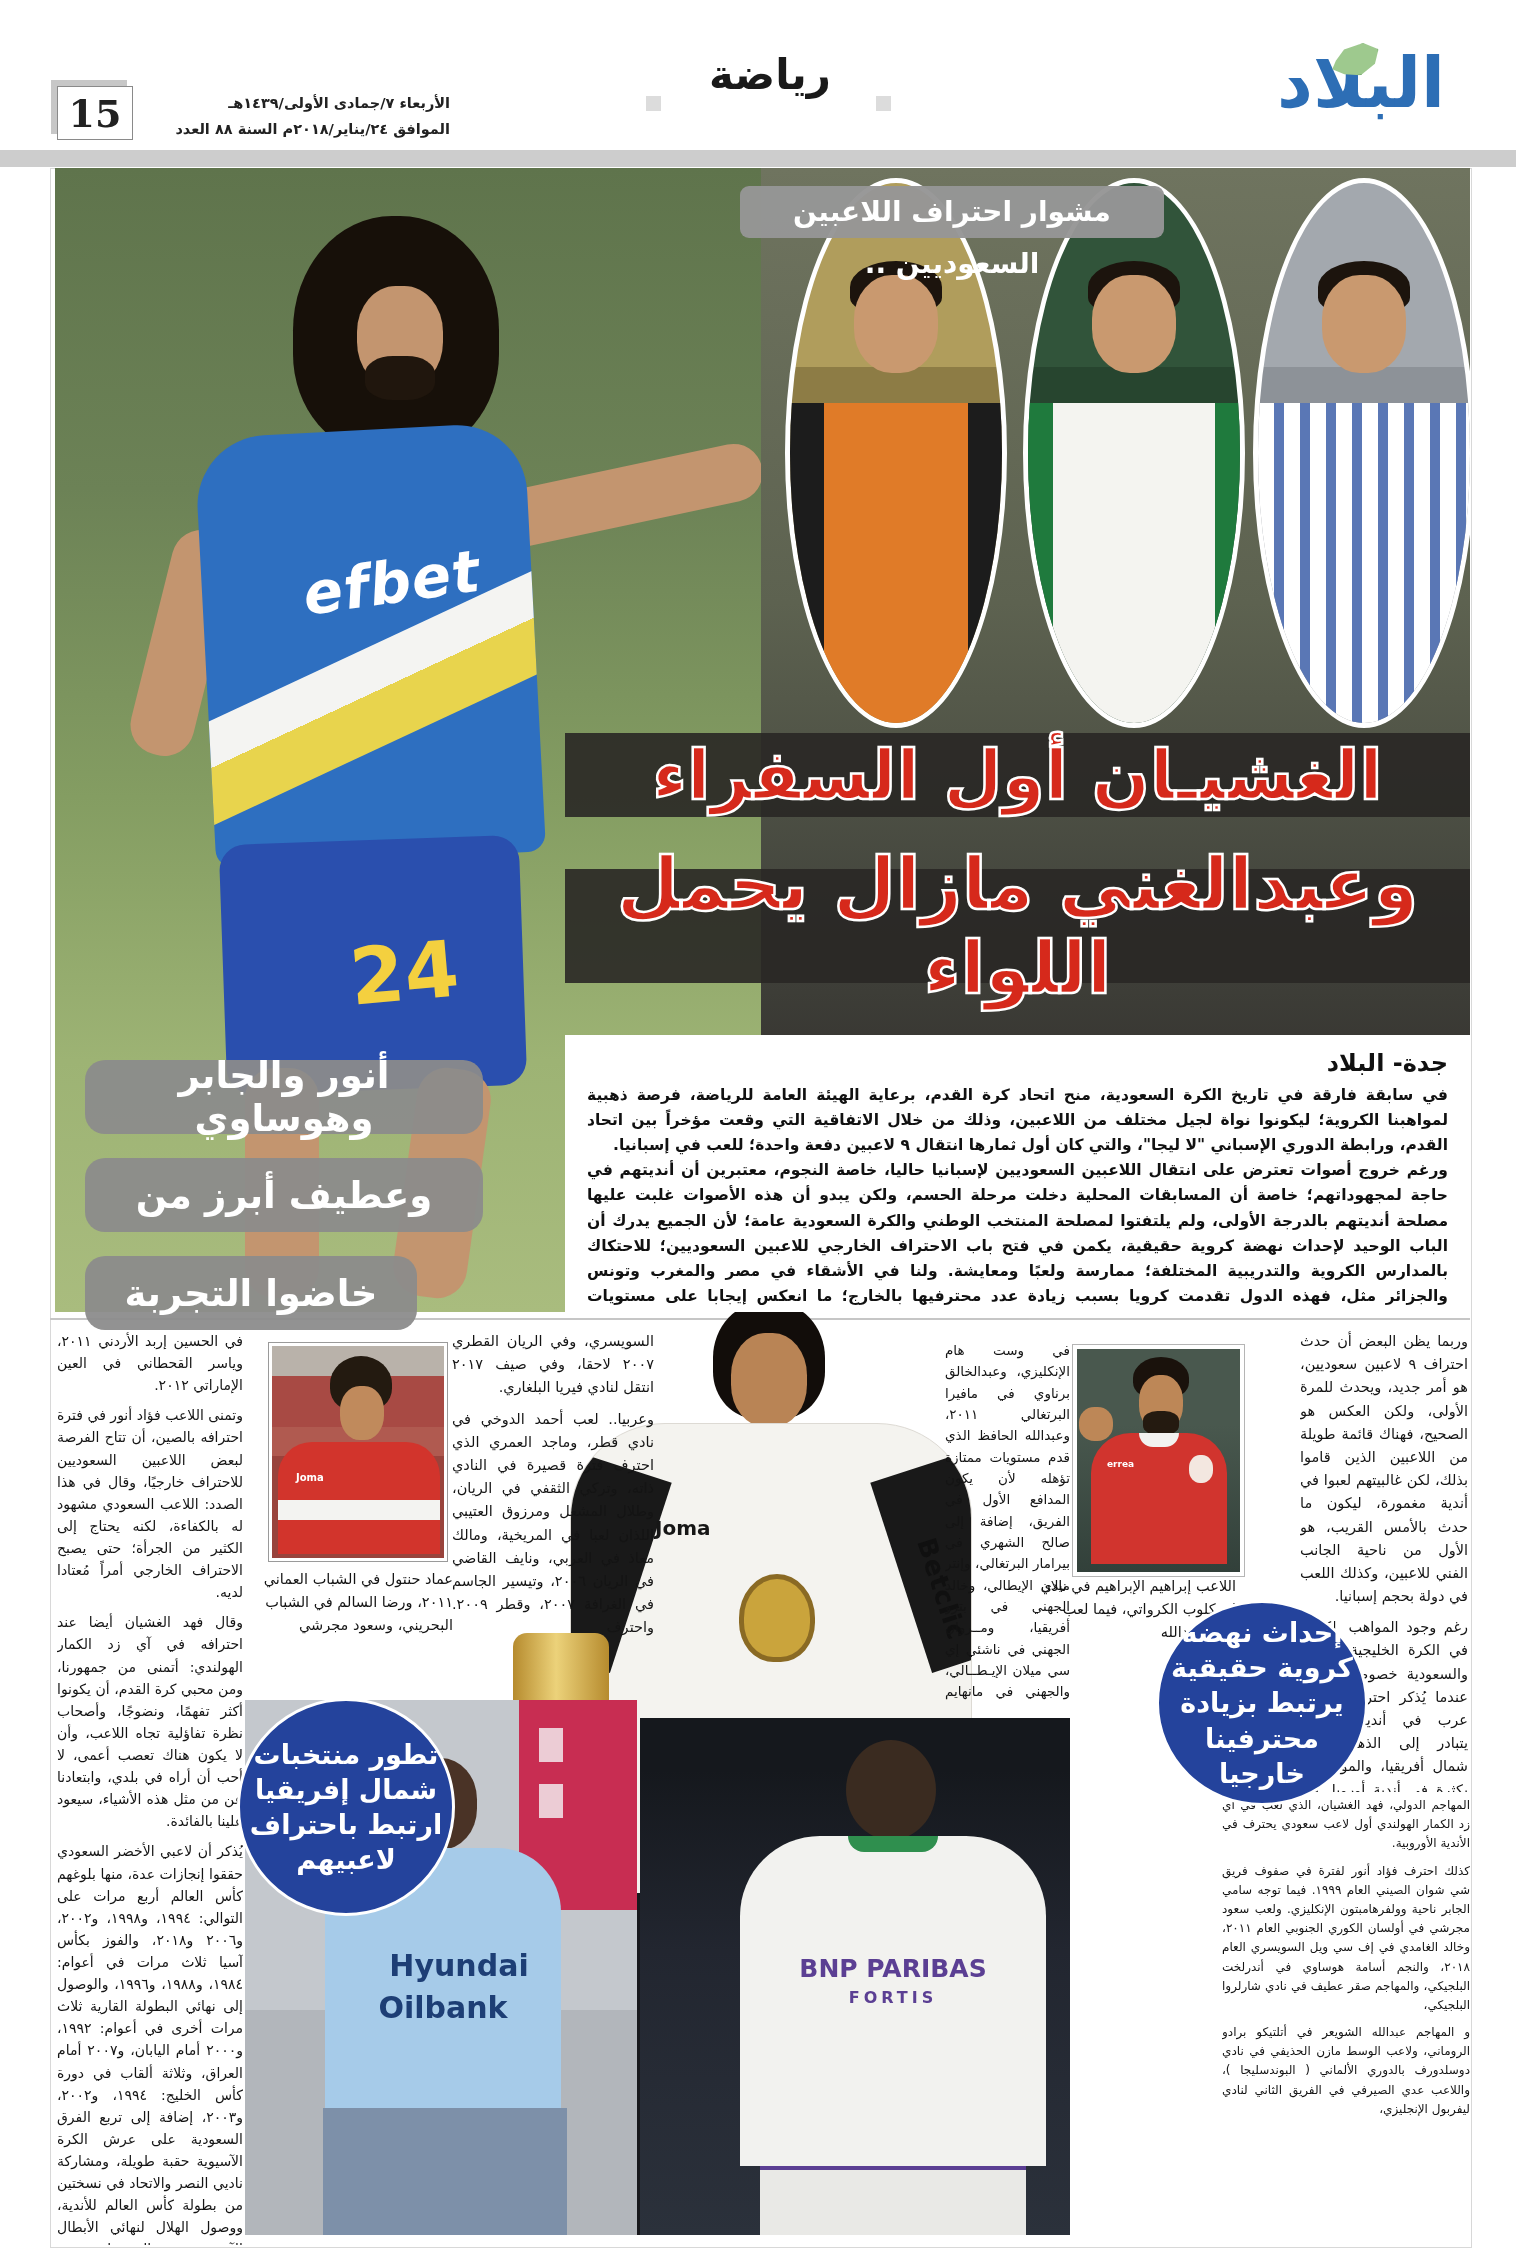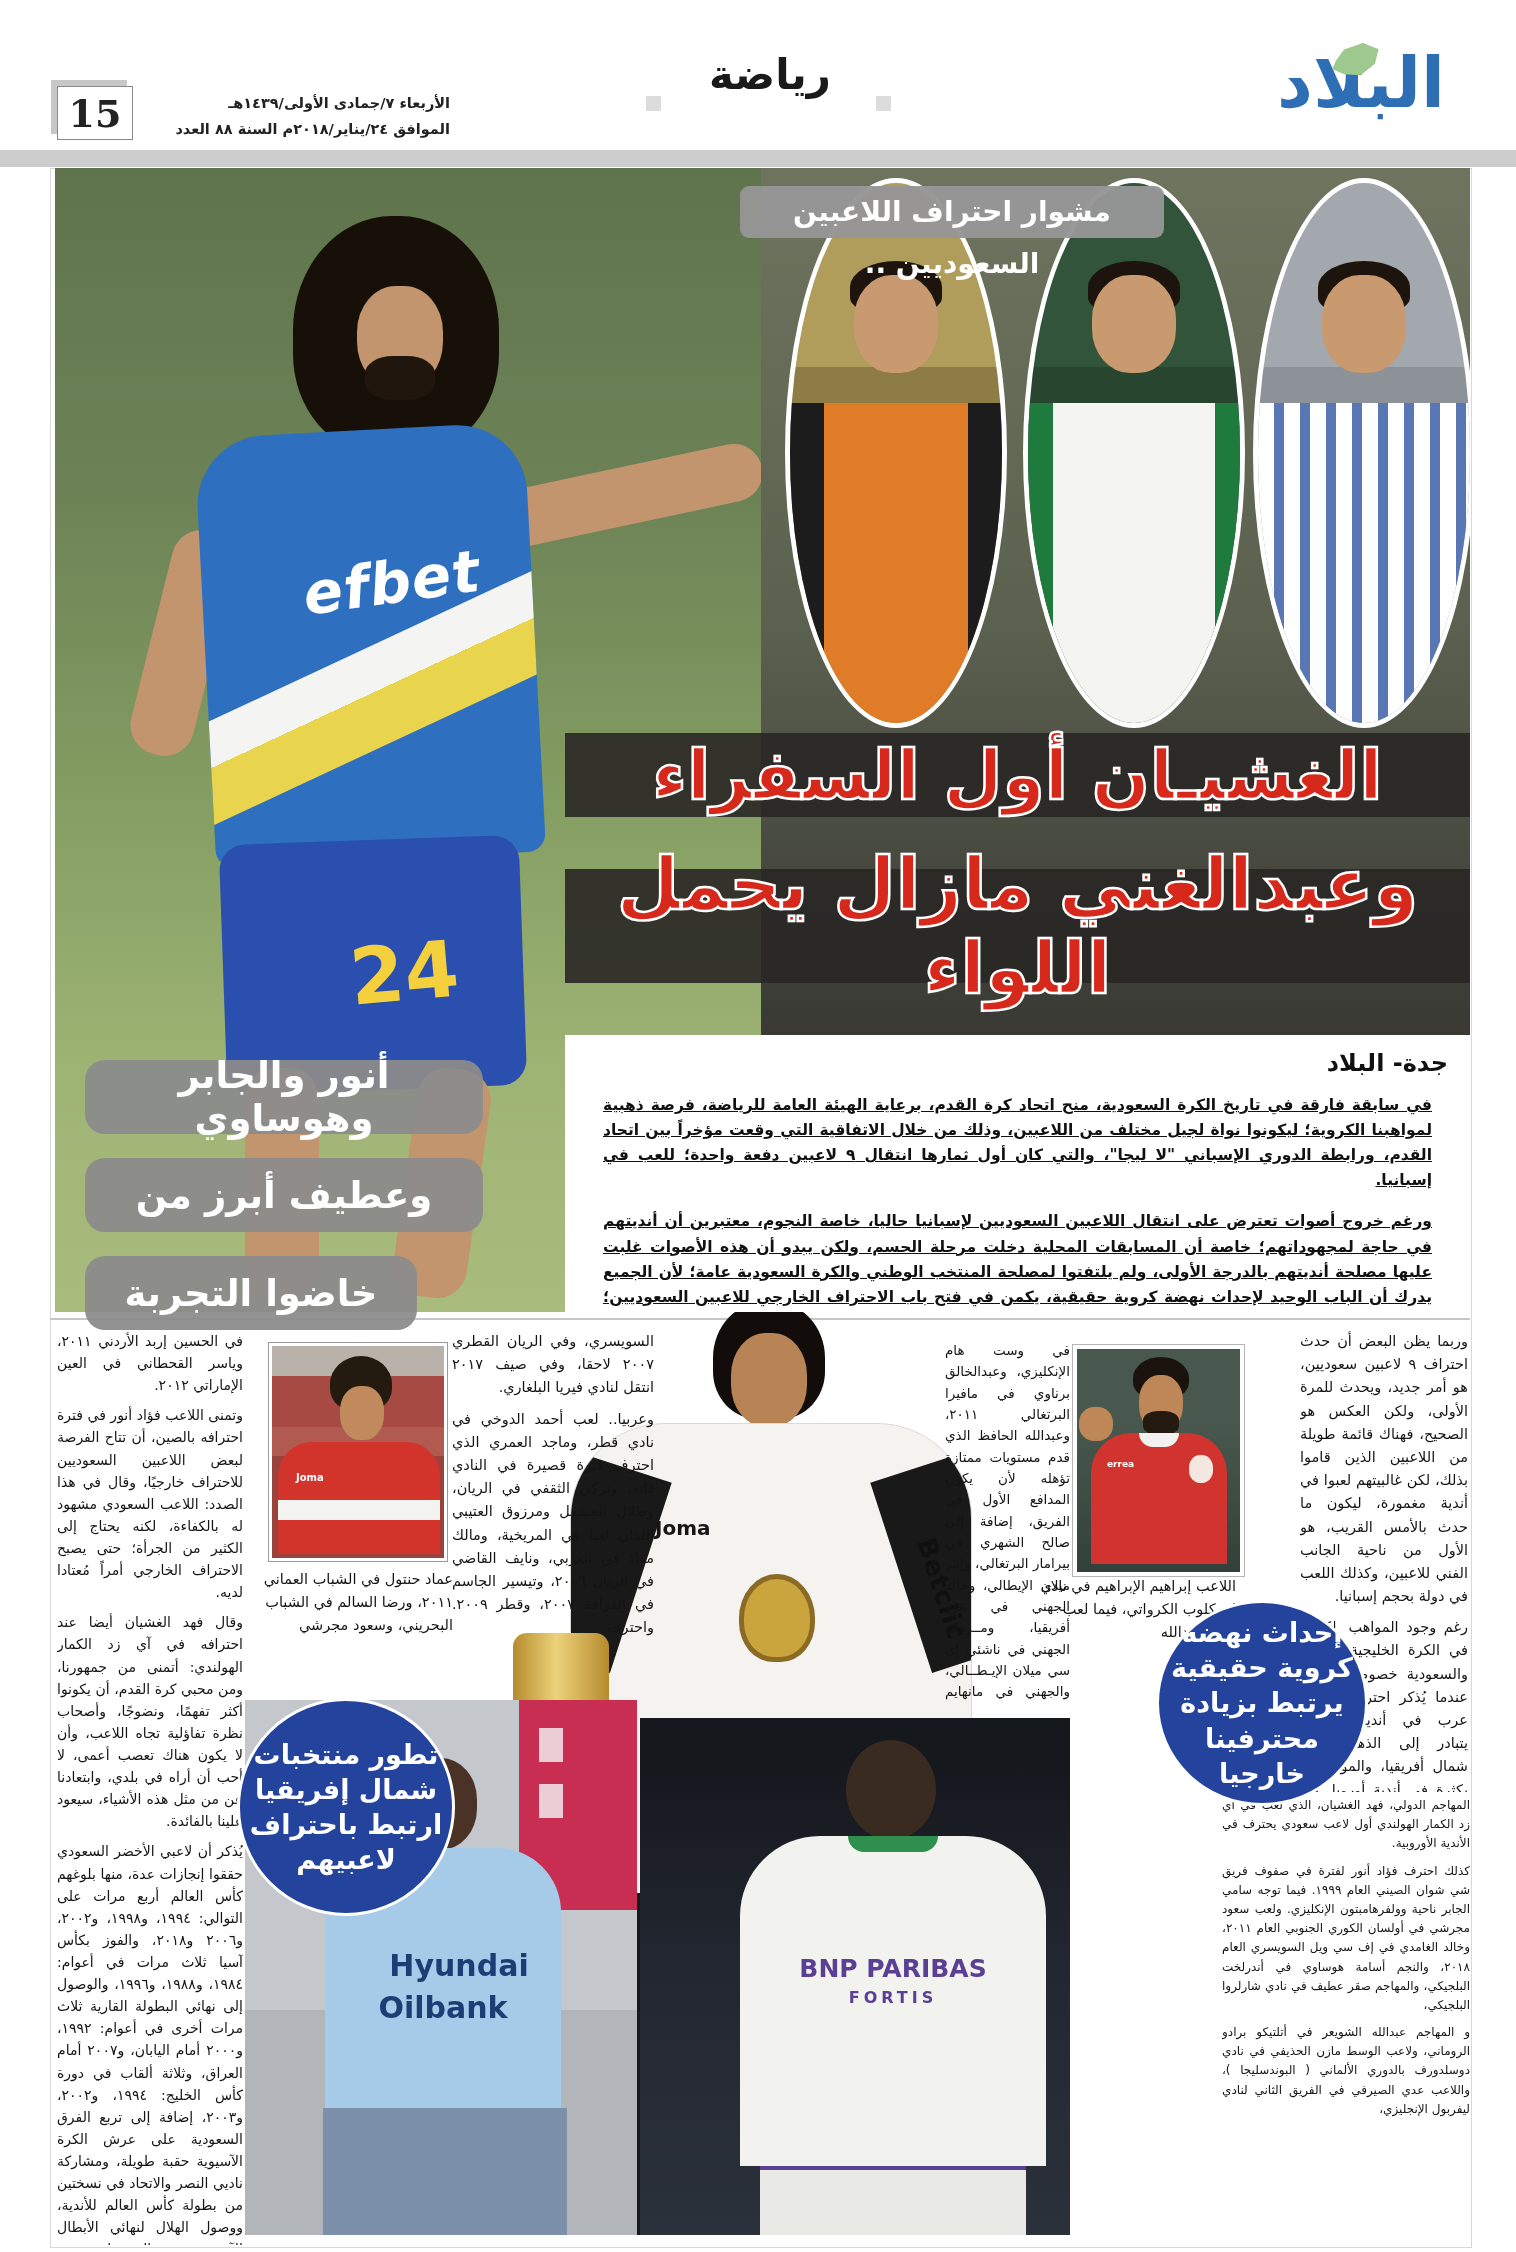--- a/index.html
+++ b/index.html
@@ -53,21 +53,21 @@
   .ov-shirt{position:absolute;left:0;bottom:0;width:100%;height:320px;}
   
   .banner{left:740px;top:186px;width:424px;height:52px;background:rgba(150,150,150,.97);border-radius:9px;
           color:#fff;font-size:28px;font-weight:bold;line-height:52px;text-align:center;z-index:6;}
   .hband{left:565px;width:905px;background:rgba(41,39,37,.9);z-index:6;display:flex;align-items:center;justify-content:center;}
   .hl{font-weight:bold;text-align:center;-webkit-text-stroke:2.5px #ffffff;}
   
   .article{left:565px;top:1035px;width:905px;height:277px;background:#fff;z-index:6;box-sizing:border-box;
            padding:14px 22px 10px 22px;overflow:hidden;}
   .article .dl{font-size:24px;font-weight:bold;margin:0 0 6px 0;}
-  .article p{margin:16px;font-size:15.5px;font-weight:bold;line-height:1.62;text-align:justify;text-decoration:underline;}
+  .article p{margin:0;font-size:15.5px;font-weight:bold;line-height:1.62;text-align:justify;}
   
   .sbox{background:rgba(139,139,139,.94);border-radius:20px;color:#fff;font-weight:bold;text-align:center;
         z-index:7;display:flex;align-items:center;justify-content:center;font-size:37px;}
   
   .bdiv{left:50px;top:1318px;width:1420px;height:2px;background:#c6c6c6;}
   .col{direction:rtl;text-align:justify;color:#141414;overflow:hidden;z-index:4;}
   .col p{margin:0 0 8px 0;}
   .caption{direction:rtl;text-align:right;font-size:14.5px;line-height:1.6;color:#141414;z-index:5;}
   .circle-badge{border-radius:50%;background:#24439c;border:3px solid #fff;color:#fff;font-weight:bold;
         text-align:center;display:flex;flex-direction:column;align-items:center;justify-content:center;

